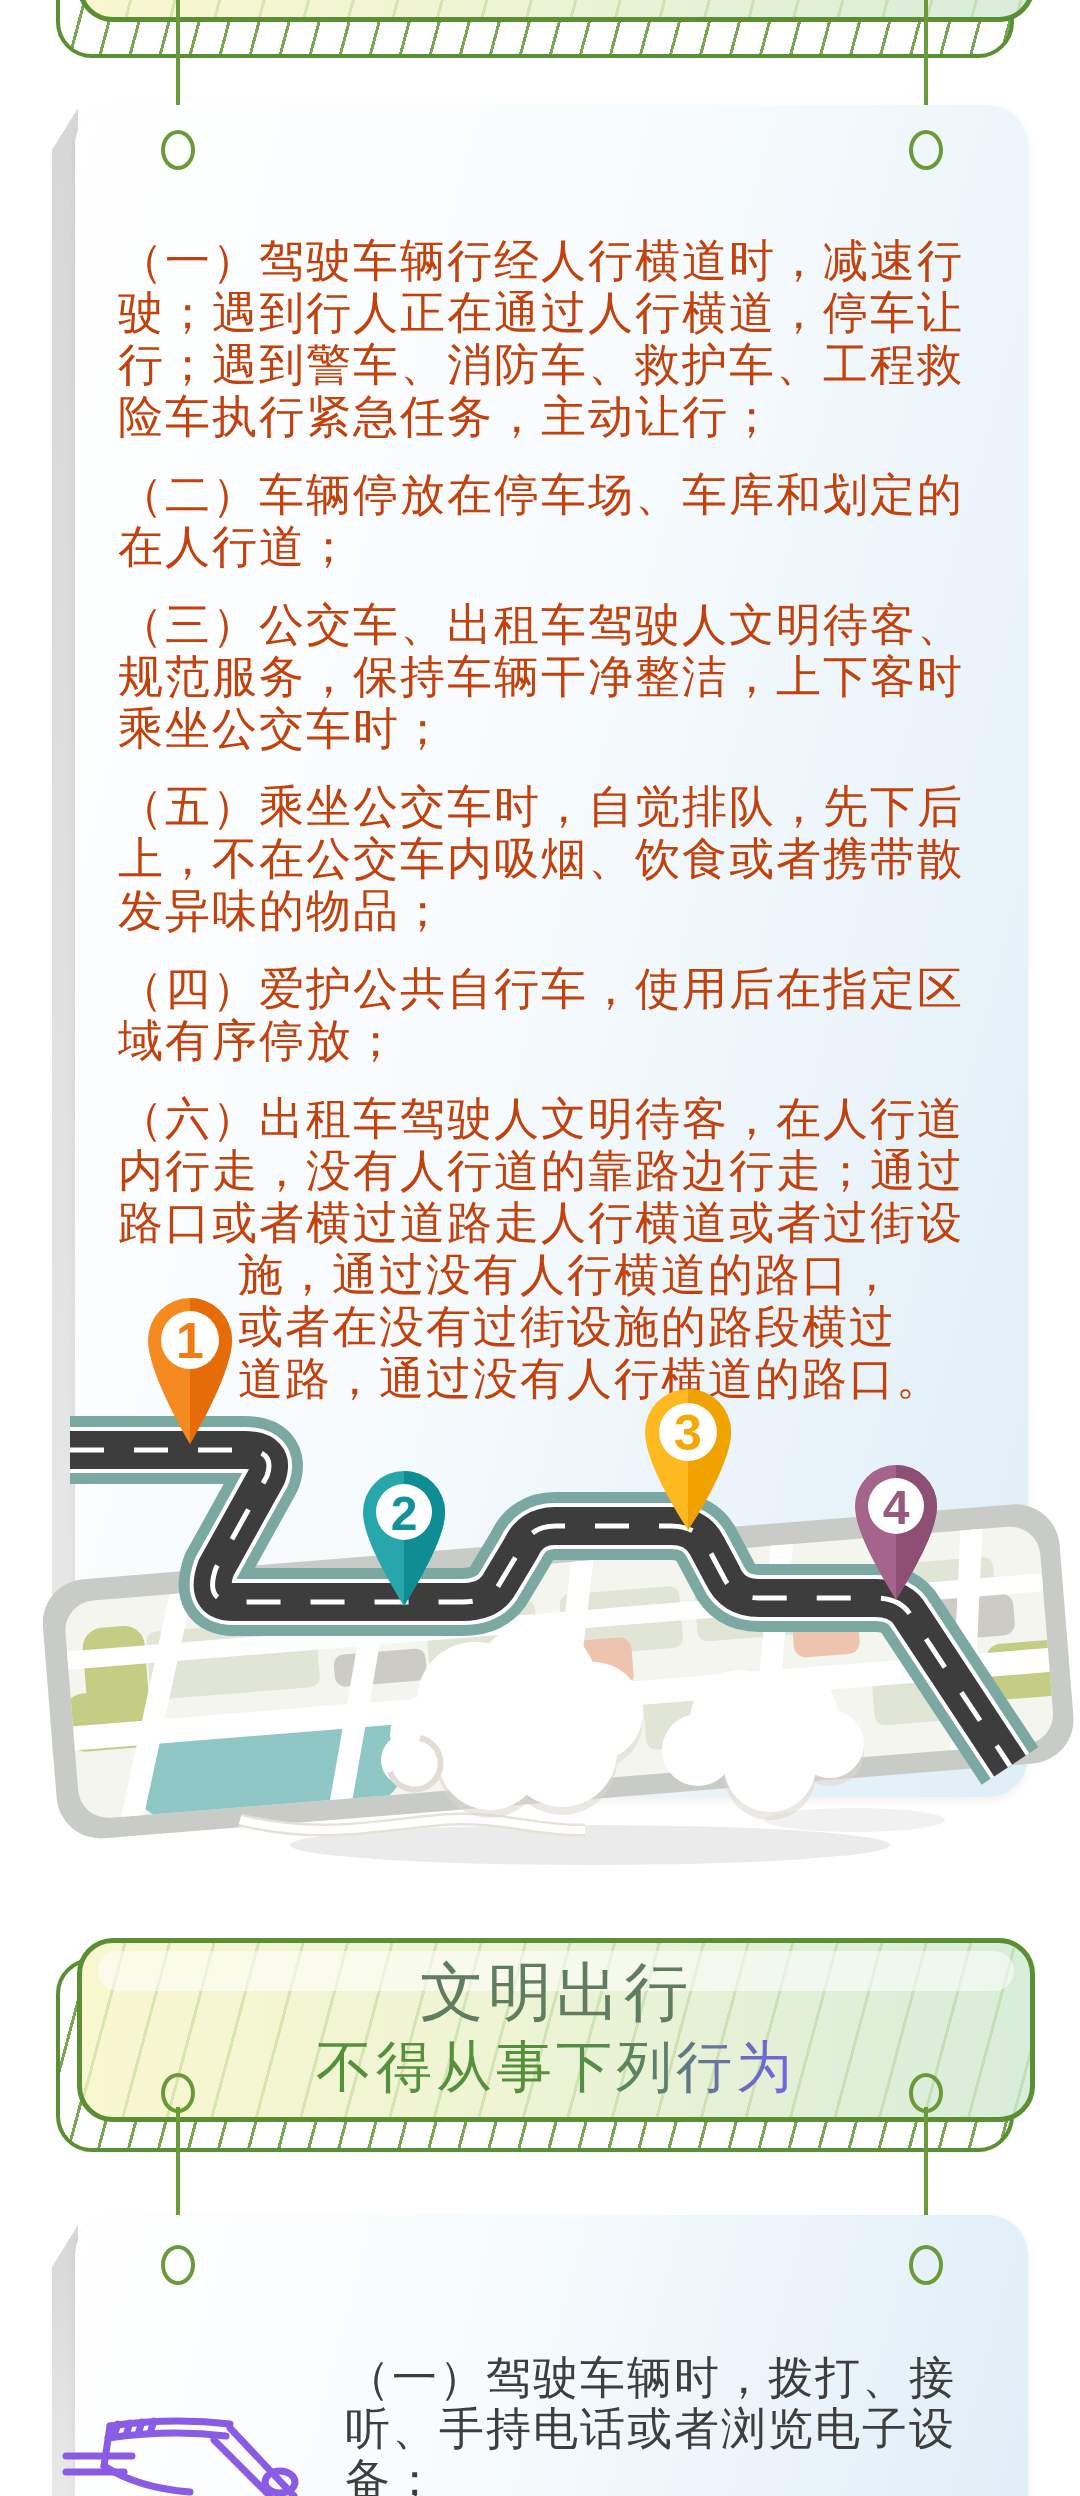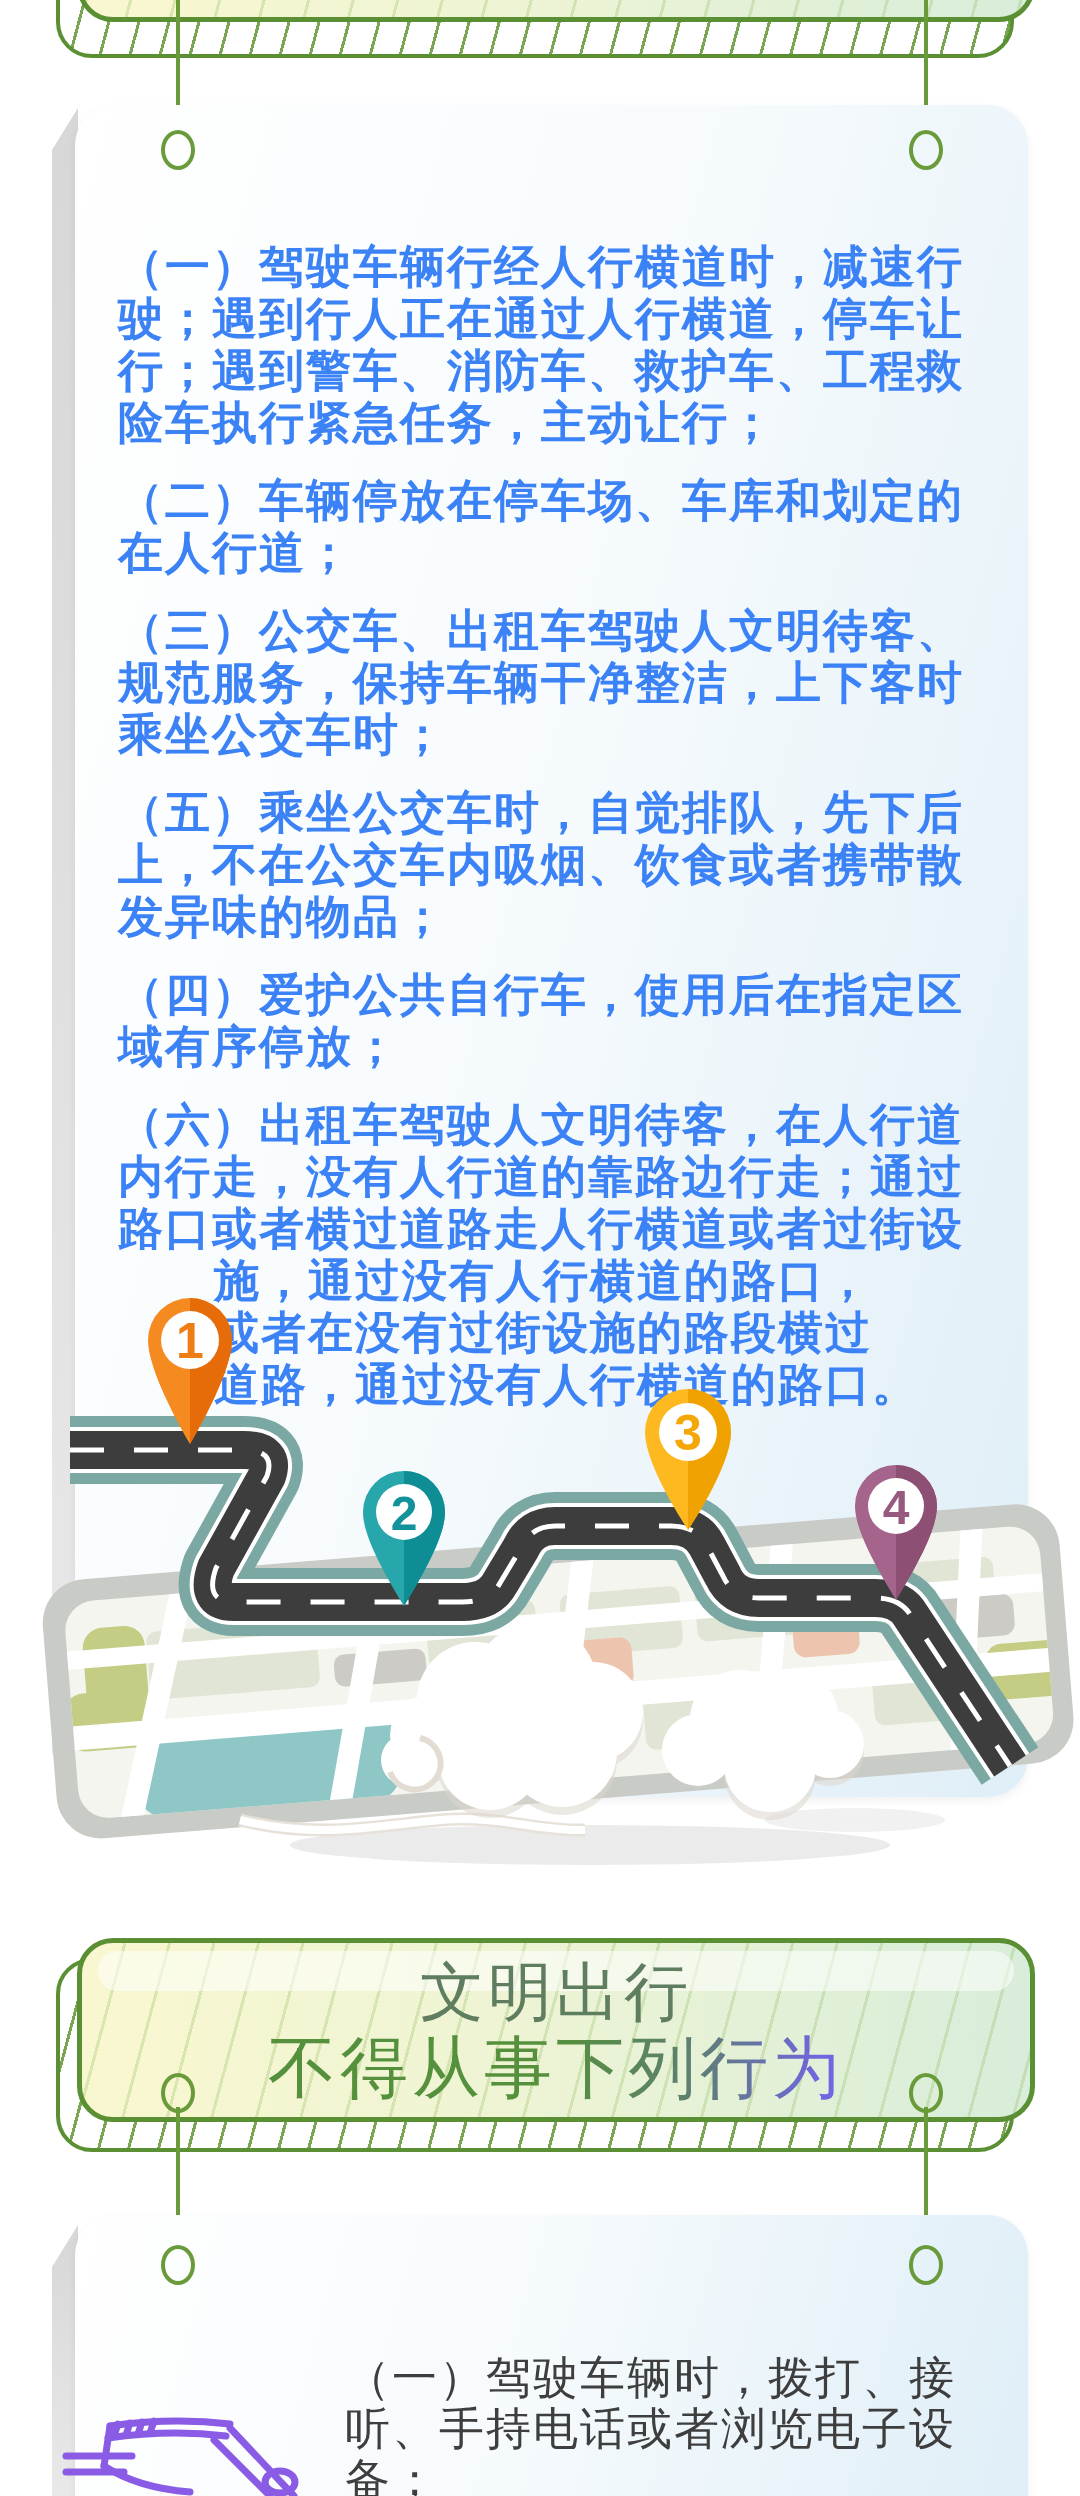--- a/index.html
+++ b/index.html
@@ -19,45 +19,45 @@
 
   .top-remnant-back{left:56px;top:-130px;width:958px;height:188px;}
   .top-remnant-front{left:77px;top:-150px;width:958px;height:172px;}
 
   .banner2-back{left:56px;top:1958px;width:958px;height:194px;}
   .banner2-front{left:77px;top:1938px;width:958px;height:184px;}
 
   .banner-title{position:absolute;left:77px;top:1956px;width:958px;text-align:center;
      font-weight:normal;letter-spacing:4px;}
   .banner-title .t1{font-size:64px;line-height:72px;color:#5f7e60;}
-  .banner-title .t2{font-size:68px;line-height:78px;display:inline-block;
+  .banner-title .t2{font-size:56px;line-height:78px;display:inline-block;
      background:linear-gradient(90deg,#55903c 0%,#55903c 50%,#5e7f71 74%,#6f66e0 96%);
      -webkit-background-clip:text;background-clip:text;color:transparent;}
 
   
   .string{position:absolute;width:4px;background:#6a9b3a;}
   .ring{position:absolute;width:34px;height:40px;border:4px solid #6a9b3a;border-radius:50%;background:transparent;}
 
   
   .card{position:absolute;background:linear-gradient(105deg,#ffffff 0%,#f7fbfd 45%,#dfeef7 100%);
         box-shadow:0 4px 10px rgba(0,0,0,.06);}
   .card1{left:75px;top:105px;width:953px;height:1692px;border-radius:40px;}
   .card2{left:75px;top:2215px;width:953px;height:281px;border-radius:40px 40px 0 0;}
   .bevel{position:absolute;background:linear-gradient(180deg,#d7d7d7,#e9e9e9);}
   .bevel1{left:52px;top:108px;width:26px;height:1687px;
       clip-path:polygon(26px 0,0 42px,0 calc(100% - 42px),26px 100%);}
   .bevel2{left:52px;top:2225px;width:26px;height:271px;
       clip-path:polygon(26px 0,0 42px,0 100%,26px 100%);}
 
   
-  .rules{position:absolute;left:118px;top:241px;width:880px;color:#3b82f6;
-     font-size:45px;letter-spacing:2px;font-weight:700;}
+  .rules{position:absolute;left:118px;top:235px;width:880px;color:#c2410c;
+     font-size:45px;letter-spacing:2px;font-weight:400;}
   .rules .para{margin:0 0 26px 0;}
   .rules .line{height:52px;line-height:52px;white-space:nowrap;}
-  .rules .indent{margin-left:96px;}
+  .rules .indent{margin-left:120px;}
 
   .bc-text{position:absolute;left:345px;top:2352px;width:660px;color:#3e3e3e;
      font-size:45px;letter-spacing:2px;}
   .bc-text .line{height:51px;line-height:51px;white-space:nowrap;}
 
   .mapsvg{position:absolute;left:0;top:1280px;width:1080px;height:600px;}
   .carsvg{position:absolute;left:58px;top:2404px;width:270px;height:92px;}
 </style>
 </head>
 <body>

